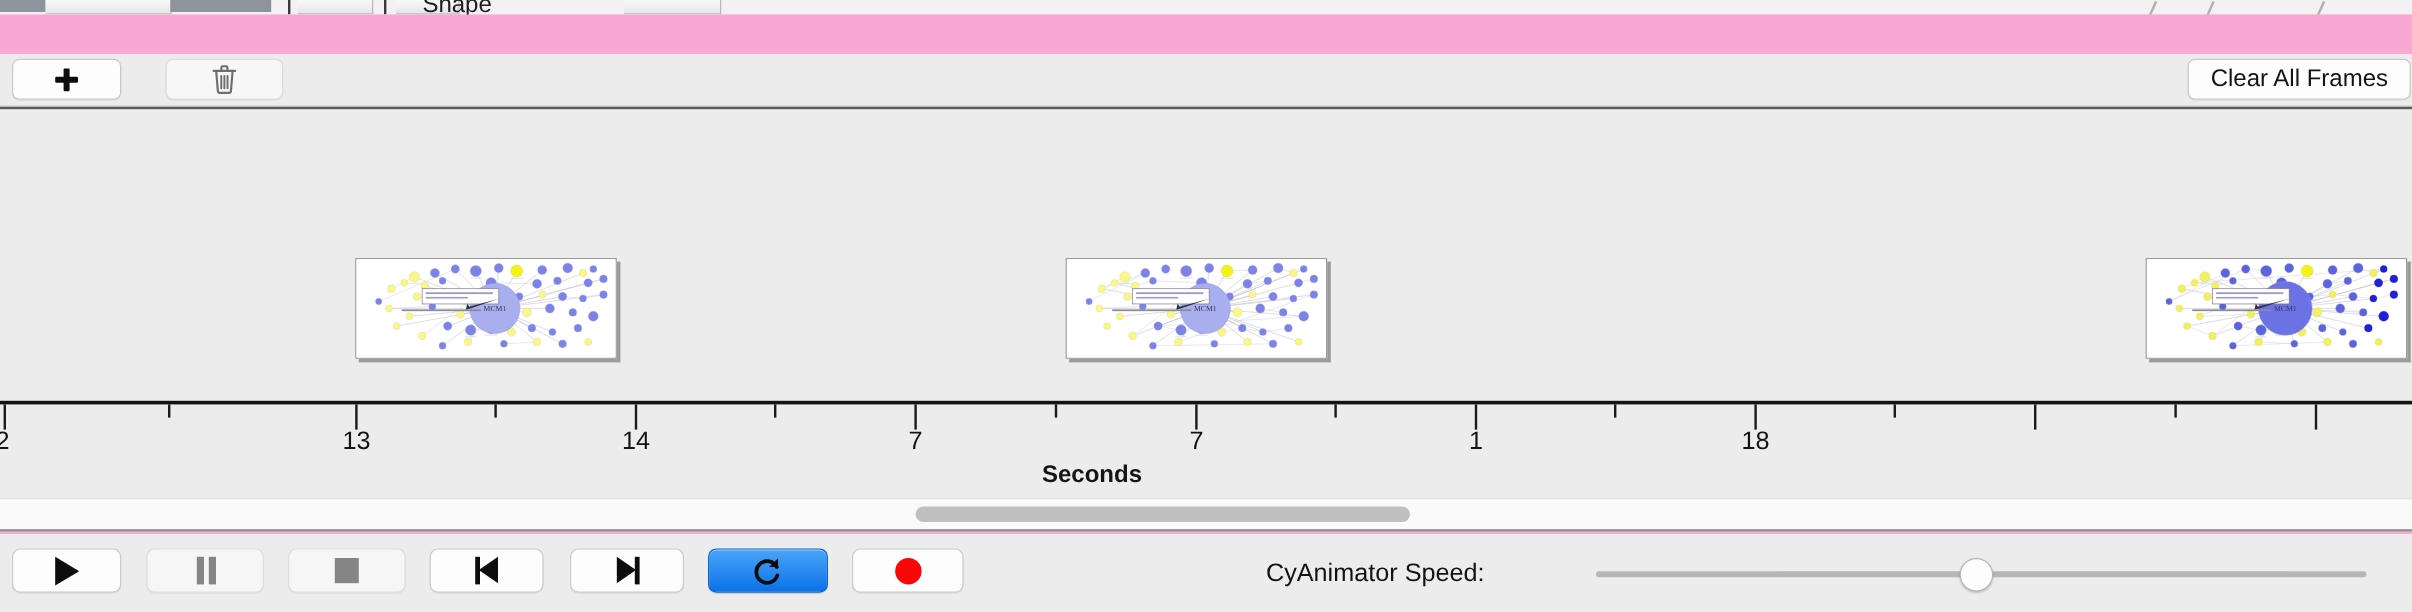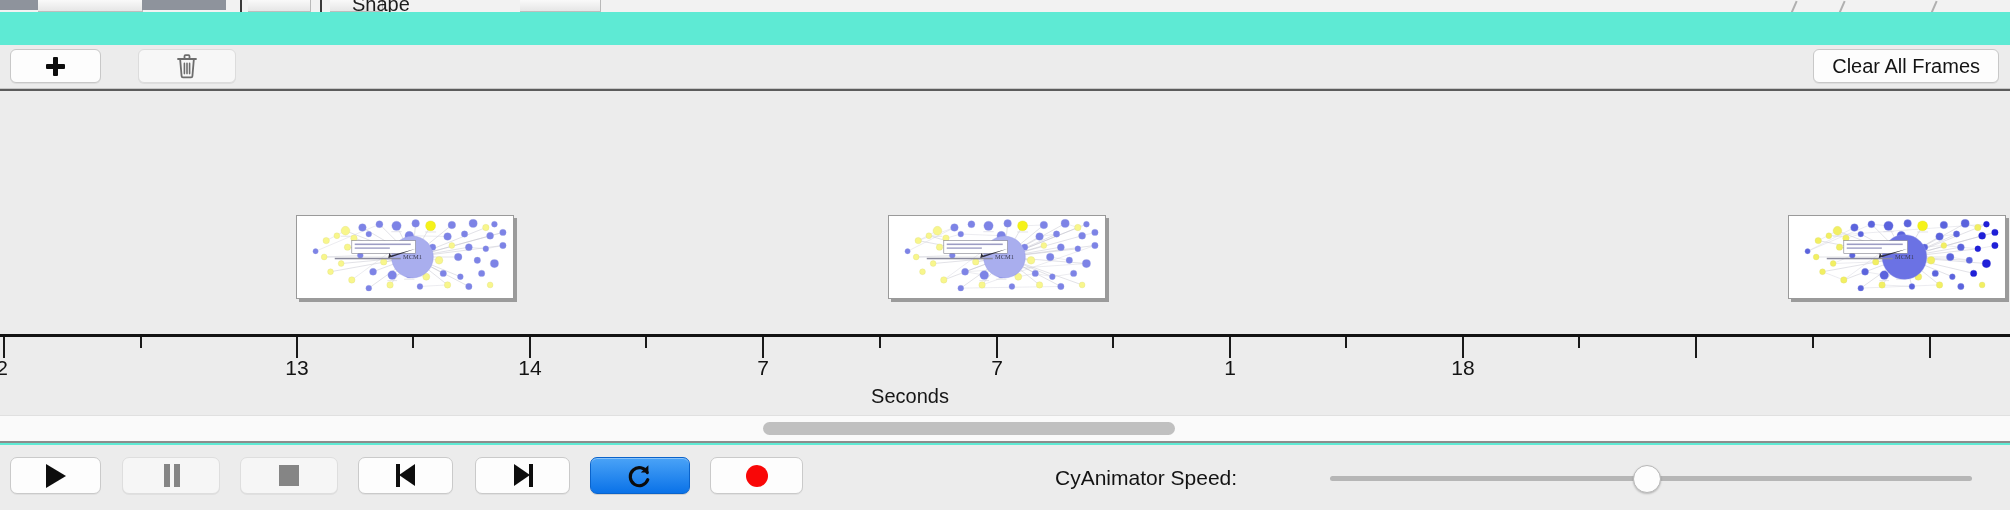--- a/index.html
+++ b/index.html
@@ -9,21 +9,21 @@
     overflow: hidden;
     background: #ececec;
     font-family: "Liberation Sans", sans-serif;
     -webkit-font-smoothing: antialiased;
   }
 
   #app {
     position: relative;
     width: 2010px;
     height: 510px;
-    background: #5eead4;
+    background: #f9a8d4;
   }
 
   
   .bg-strip {
     position: absolute;
     left: 0; top: 0;
     width: 2010px; height: 12px;
     background: #f2f2f2;
     overflow: hidden;
   }
@@ -112,21 +112,21 @@
     display: flex;
     align-items: center;
     justify-content: center;
     cursor: pointer;
   }
   .btn.muted { background: #f7f7f7; border-color: #dcdcdc; }
 
   #add-frame-btn   { left: 10px;  top: 4px; width: 91px; height: 34px; }
   #delete-frame-btn{ left: 138px; top: 4px; width: 98px; height: 34px; }
   #clear-all-btn   {
-    right: 11px; top: 4px; height: 34px;
+    right: 1px; top: 4px; height: 34px;
     padding: 11px 18px;
     font-size: 20px;
     color: #141414;
   }
 
   .plus-glyph {
     position: relative;
     width: 19px; height: 19px;
   }
   .plus-glyph::before, .plus-glyph::after {
@@ -193,20 +193,21 @@
     transform: translateX(-50%);
     white-space: nowrap;
   }
   .axis-title {
     position: absolute;
     left: 0; top: 294px;
     width: 1820px;
     text-align: center;
     font-size: 20px;
     color: #151515;
+    font-weight: bold;
   }
 
   
   .hscroll {
     position: absolute;
     left: 0; top: 415px;
     width: 2010px; height: 28px;
     background: #fafafa;
     border-top: 1px solid #e0e0e0;
     border-bottom: 2px solid #8c8c8c;

